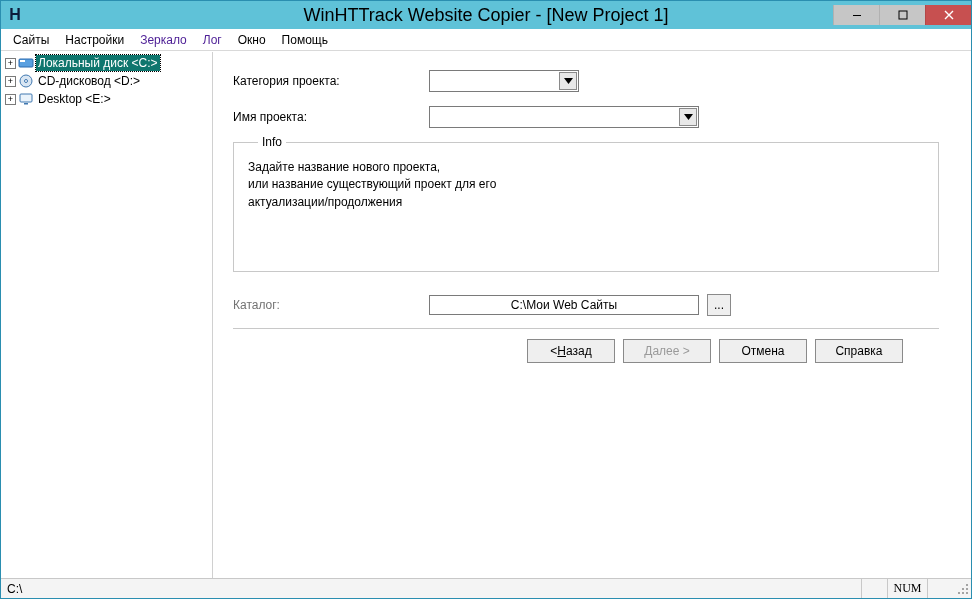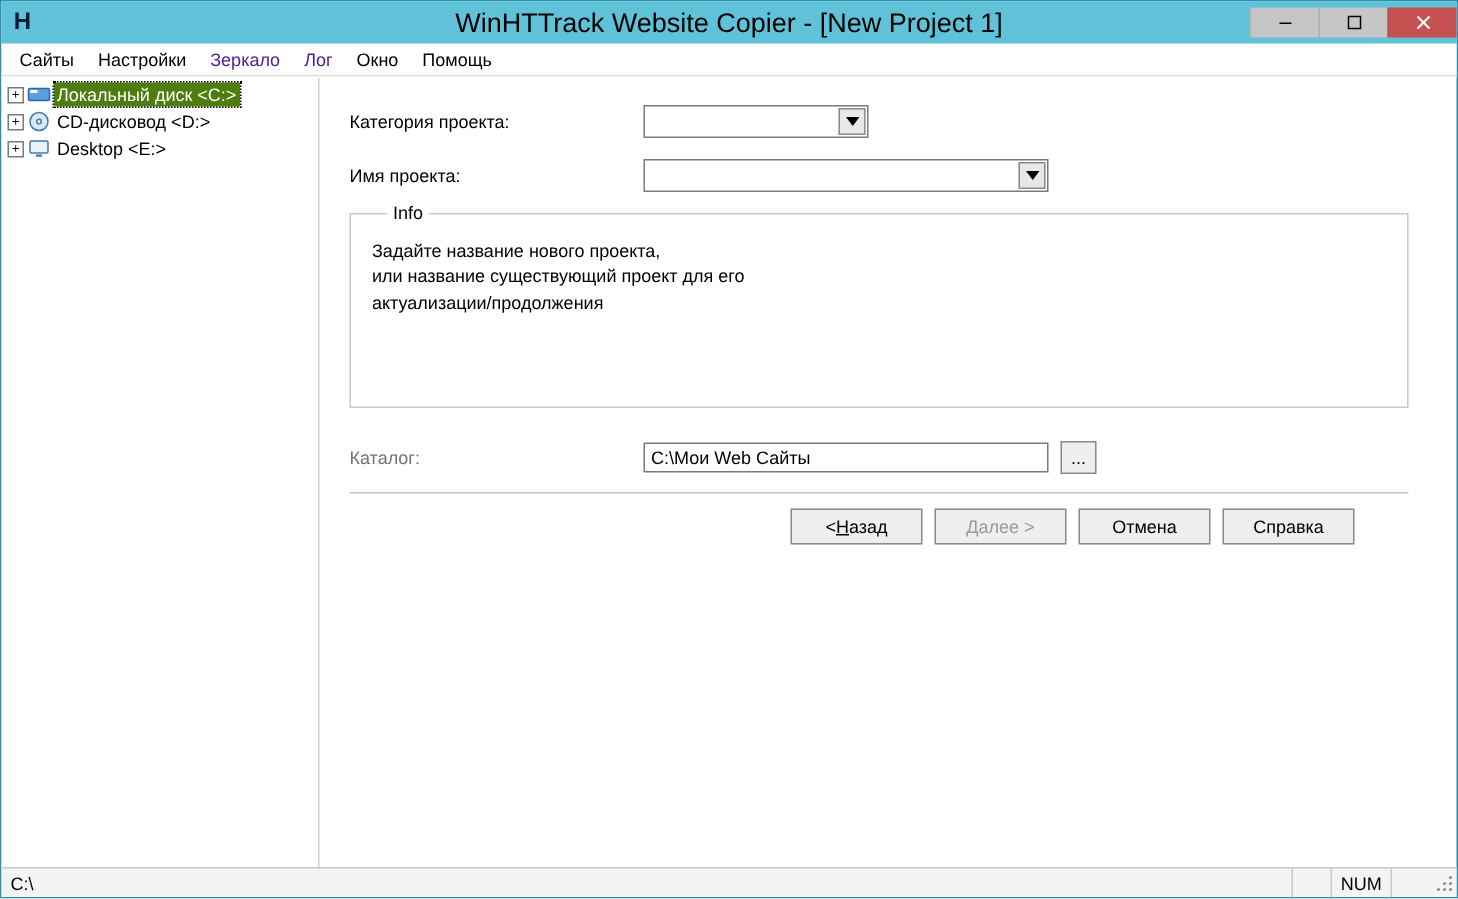--- a/index.html
+++ b/index.html
@@ -16,50 +16,50 @@
     .menubar { height: 22px; background: #fff; display: flex; align-items: center; padding: 0 4px; border-bottom: 1px solid #d9d9d9; }
     .menu-item { padding: 2px 8px; color: #000; }
     .menu-item.disabled { color: #4c1d95; text-align: center; }
 
     .client { flex: 1; display: flex; border-top: 1px solid #fff; }
     .tree-panel { width: 212px; border-right: 1px solid #d0d0d0; background: #fff; padding: 2px 4px; }
     .tree-node { display: flex; align-items: center; height: 18px; gap: 2px; white-space: nowrap; }
     .tree-exp { width: 11px; height: 11px; border: 1px solid #7a7a7a; display: flex; align-items: center; justify-content: center; font-size: 9px; line-height: 1; color: #000; background: #fff; }
     .tree-icon { width: 16px; height: 16px; display: flex; align-items: center; justify-content: center; }
     .tree-label { padding: 1px 2px; }
-    .tree-label.selected { background: #4d7c0f; color: #fff; outline: 1px dotted #000; }
+    .tree-label.selected { background: #0f766e; color: #fff; outline: 1px dotted #000; }
 
     .right-panel { flex: 1; display: flex; flex-direction: column; }
     .form-area { flex: 1; padding: 18px 32px 12px 20px; }
     .form-row { display: flex; align-items: center; margin-bottom: 14px; }
     .form-label { width: 196px; color: #000; }
     .form-label.muted { color: #737373; }
     .combo { position: relative; height: 22px; border: 1px solid #7a7a7a; background: #fff; }
     .combo .combo-btn { position: absolute; right: 1px; top: 1px; width: 18px; height: 18px; background: #e8e8e8; border: 1px solid #8a8a8a; display: flex; align-items: center; justify-content: center; }
     .combo .combo-btn svg { display: block; }
     .combo1 { width: 270px; }
     .combo2 { width: 150px; }
 
     .info-group { position: relative; border: 1px solid #c8c8c8; margin-top: 6px; height: 130px; padding: 16px 14px 10px 14px; }
     .info-legend { position: absolute; top: -8px; left: 24px; background: #fff; padding: 0 4px; color: #000; }
     .info-text { color: #000; line-height: 1.45; }
 
     .catalog-row { display: flex; align-items: center; margin-top: 22px; }
-    .catalog-input { height: 20px; border: 1px solid #7a7a7a; background: #fff; padding: 1px 4px; font-family: inherit; font-size: 12px; width: 270px; }
+    .catalog-input { height: 20px; border: 1px solid #7a7a7a; background: #fff; padding: 1px 4px; font-family: inherit; font-size: 12px; width: 270px; text-align: center; }
     .browse-btn { width: 24px; height: 22px; margin-left: 8px; background: #efefef; border: 1px solid #8a8a8a; display: flex; align-items: center; justify-content: center; }
 
     .hr { height: 1px; background: #c8c8c8; margin: 0 32px 0 20px; box-shadow: 0 1px 0 #fff; }
     .buttons { display: flex; gap: 8px; justify-content: flex-end; padding: 10px 68px 10px 20px; }
     .btn { width: 88px; height: 24px; background: #efefef; border: 1px solid #8a8a8a; display: flex; align-items: center; justify-content: center; color: #000; }
     .btn.disabled { color: #9a9a9a; }
     .btn .ul { text-decoration: underline; }
 
     .statusbar { height: 20px; border-top: 1px solid #c8c8c8; display: flex; align-items: center; background: #f4f4f4; font-size: 12px; }
     .status-left { padding-left: 6px; flex: 1; }
-    .status-cell { border-left: 1px solid #c8c8c8; width: 40px; text-align: center; height: 100%; display: flex; align-items: center; justify-content: center; }
+    .status-cell { border-left: 1px solid #c8c8c8; width: 40px; text-align: center; height: 100%; display: flex; align-items: center; justify-content: center; font-family: Liberation Serif, serif; }
     .status-cell.empty { width: 26px; }
     .grip { width: 18px; display: flex; align-items: flex-end; justify-content: flex-end; padding: 2px; }
     .grip svg { display: block; }
   </style>
 </head>
 <body>
 
 <div class="window">
 
   <div class="titlebar">

